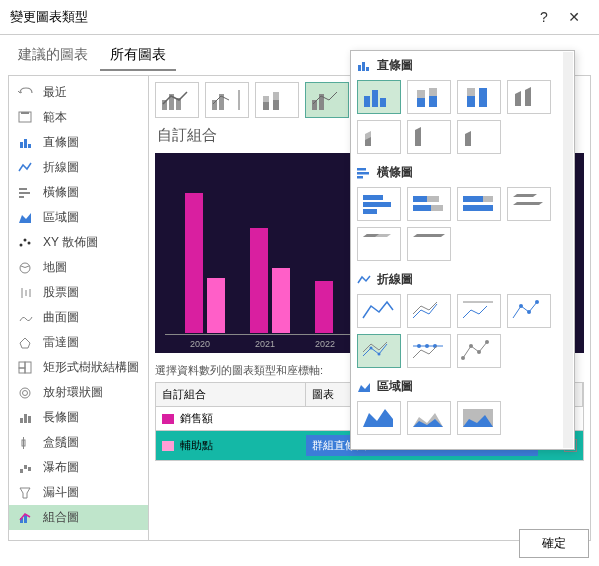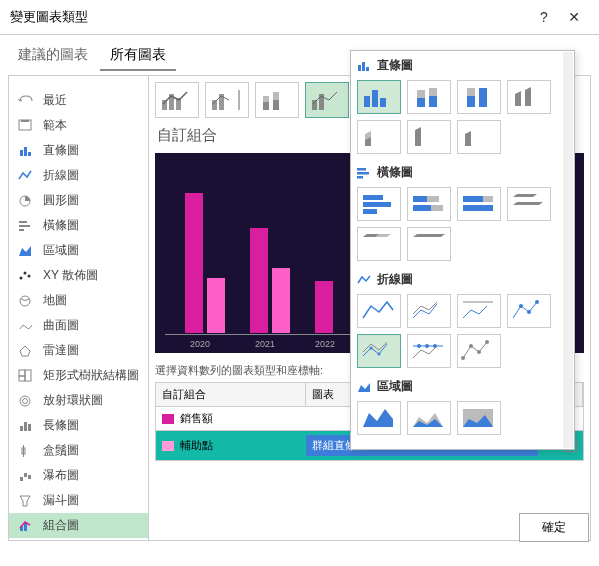--- a/index.html
+++ b/index.html
@@ -4,21 +4,21 @@
 <style>
 * { box-sizing: border-box; margin: 0; padding: 0; }
 body { font-family: "Microsoft JhengHei", "Segoe UI", sans-serif; font-size: 12px; background: #fff; width: 599px; height: 566px; overflow: hidden; position: relative; }
 .titlebar { display: flex; align-items: center; padding: 8px 10px; border-bottom: 1px solid #ccc; }
 .titlebar .title { flex: 1; font-size: 13px; }
 .titlebar .btn { width: 30px; text-align: center; font-size: 14px; cursor: pointer; color: #333; }
 .tabs { display: flex; gap: 2px; padding: 6px 8px 0 8px; }
 .tab { padding: 5px 10px; font-size: 14px; color: #666; cursor: pointer; border-bottom: 2px solid transparent; }
 .tab.active { color: #000; border-bottom: 2px solid #888; }
 .body { display: flex; padding: 4px 8px 0 8px; height: 470px; }
-.sidebar { width: 140px; border: 1px solid #ccc; border-right: none; padding: 12px 0; overflow-y: auto; }
+.sidebar { width: 140px; border: 1px solid #ccc; border-right: none; padding: 4px 0; overflow-y: auto; }
 .sidebar-item { display: flex; align-items: center; gap: 8px; padding: 4px 8px; cursor: pointer; font-size: 12px; color: #444; }
 .sidebar-item.active { background: #bfe5cb; }
 .sidebar-item .icon { width: 18px; height: 16px; display: flex; align-items: center; justify-content: center; }
 .main { flex: 1; border: 1px solid #ccc; padding: 6px; position: relative; overflow: hidden; }
 .subtype-row { display: flex; gap: 6px; margin-bottom: 8px; }
 .subtype { width: 44px; height: 36px; border: 1px solid #ccc; display: flex; align-items: center; justify-content: center; cursor: pointer; background: #fff; }
 .subtype.selected { background: #c8e6d0; border: 1px solid #5a9; }
 .subtitle { font-size: 15px; margin: 6px 0 8px 2px; color: #555; }
 .preview { width: 100%; height: 200px; background: #1a1033; margin-bottom: 10px; position: relative; }
 .preview .bar { position: absolute; bottom: 20px; width: 18px; background: #d91fa0; }
@@ -26,21 +26,21 @@
 .preview .axis { position: absolute; bottom: 18px; left: 10px; right: 10px; border-top: 1px solid #888; }
 .preview .xlabel { position: absolute; bottom: 4px; font-size: 9px; color: #aaa; }
 .instr { font-size: 11px; color: #555; margin-bottom: 4px; }
 .grid-head { display: flex; background: #f5f5f5; border: 1px solid #ccc; font-size: 11px; }
 .grid-head div { padding: 4px 6px; border-right: 1px solid #ccc; }
 .grid-row { display: flex; align-items: center; border: 1px solid #ccc; border-top: none; padding: 4px 6px; gap: 6px; font-size: 11px; }
 .grid-row.sel { background: #14b8a6; }
 .color-chip { width: 12px; height: 10px; display: inline-block; }
 .dropdown { flex: 1; background: #3b7dd8; color: #fff; padding: 3px 6px; display: flex; align-items: center; justify-content: space-between; font-size: 11px; }
 .checkbox { width: 13px; height: 13px; border: 1px solid #888; }
-.footer { position: absolute; bottom: 24px; right: 10px; display: flex; gap: 8px; }
+.footer { position: absolute; bottom: 8px; right: 10px; display: flex; gap: 8px; }
 .footer button { padding: 5px 22px; font-size: 12px; border: 1px solid #aaa; background: #fff; cursor: pointer; }
 
 
 .popup { position: absolute; top: 50px; left: 350px; width: 225px; height: 400px; background: #fff; border: 1px solid #bbb; box-shadow: 2px 2px 8px rgba(0,0,0,0.15); padding: 6px; overflow-y: auto; z-index: 10; }
 .popup-section { margin-bottom: 10px; }
 .popup-header { display: flex; align-items: center; gap: 6px; font-size: 12px; font-weight: bold; color: #333; margin-bottom: 6px; }
 .popup-grid { display: flex; flex-wrap: wrap; gap: 6px; }
 .thumb { width: 44px; height: 34px; border: 1px solid #ccc; background: #fff; display: flex; align-items: center; justify-content: center; cursor: pointer; }
 .thumb.sel { background: #cfe9d6; border-color: #5a9; }
 .scroll-track { position: absolute; right: 1px; top: 1px; bottom: 1px; width: 10px; background: #f0f0f0; }
@@ -96,29 +96,20 @@
         <span class="icon">
           <svg width="16" height="14">
             <polyline points="1,10 5,4 9,8 13,2" fill="none" stroke="#3b7dd8" stroke-width="1.5"></polyline>
           </svg>
         </span>
         <span>折線圖</span>
       </div>
     <div class="sidebar-item">
         <span class="icon">
           <svg width="16" height="14">
-            <circle cx="7" cy="7" r="5" fill="none" stroke="#888"></circle>
-            <path d="M7 7 L7 2 A5 5 0 0 1 12 7 Z" fill="#888"></path>
-          </svg>
-        </span>
-        <span>圓形圖</span>
-      </div>
-    <div class="sidebar-item">
-        <span class="icon">
-          <svg width="16" height="14">
             <rect x="1" y="2" width="8" height="2" fill="#888"></rect>
             <rect x="1" y="6" width="11" height="2" fill="#888"></rect>
             <rect x="1" y="10" width="5" height="2" fill="#888"></rect>
           </svg>
         </span>
         <span>橫條圖</span>
       </div>
     <div class="sidebar-item">
         <span class="icon">
           <svg width="16" height="14">
@@ -138,20 +129,30 @@
         <span>XY 散佈圖</span>
       </div>
     <div class="sidebar-item">
         <span class="icon">
           <svg width="16" height="14">
             <circle cx="7" cy="7" r="5" fill="none" stroke="#888"></circle>
             <path d="M3 5 Q7 8 11 5" stroke="#888" fill="none"></path>
           </svg>
         </span>
         <span>地圖</span>
+      </div>
+    <div class="sidebar-item">
+        <span class="icon">
+          <svg width="16" height="14">
+            <line x1="4" y1="2" x2="4" y2="12" stroke="#888"></line>
+            <line x1="8" y1="4" x2="8" y2="10" stroke="#888"></line>
+            <line x1="12" y1="3" x2="12" y2="11" stroke="#888"></line>
+          </svg>
+        </span>
+        <span>股票圖</span>
       </div>
     <div class="sidebar-item">
         <span class="icon">
           <svg width="16" height="14">
             <path d="M2 10 Q5 4 8 8 Q11 12 14 6" fill="none" stroke="#888"></path>
           </svg>
         </span>
         <span>曲面圖</span>
       </div>
     <div class="sidebar-item">

